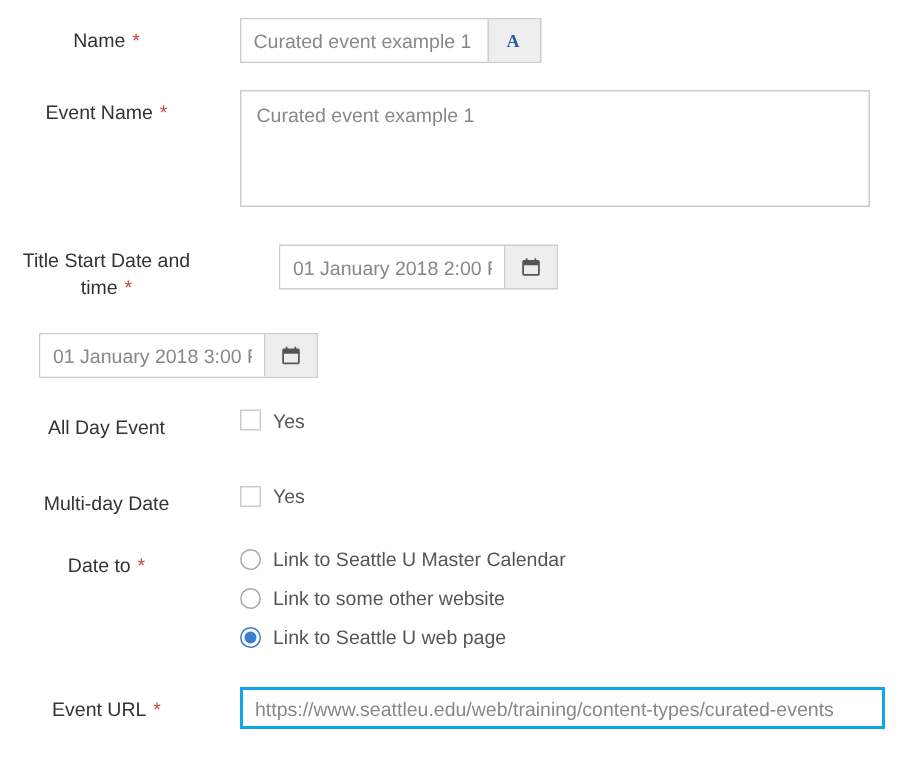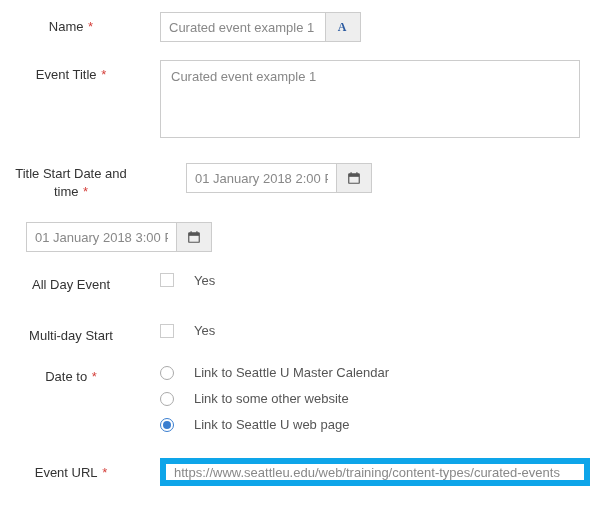--- a/index.html
+++ b/index.html
@@ -30,21 +30,21 @@
     line-height: 1.35;
   }
   .req { color: #d43f3a; margin-left: 1px; }
   .input-col {
     flex: 1;
     min-width: 0;
   }
   .text-input, .url-input {
     width: 165px;
     height: 28px;
-    border: 6px solid #0ea5e9;
+    border: 2px solid #0ea5e9;
     background: #fff;
     color: #888;
     padding: 4px 8px;
     font-family: inherit;
     font-size: 13px;
     outline: none;
   }
   .url-input { width: 430px; color:#888; }
   textarea.title-area {
     width: 420px;
@@ -72,21 +72,21 @@
     background: #eee;
     display: flex;
     align-items: center;
     justify-content: center;
     cursor: pointer;
   }
   .addon-btn svg { display:block; }
   .checkbox-line, .radio-line {
     display: flex;
     align-items: center;
-    gap: 20px;
+    gap: 8px;
     min-height: 20px;
     color: #555;
   }
   .checkbox {
     width: 14px; height: 14px;
     border: 1px solid #ccc;
     background: #fff;
     cursor: pointer;
   }
   .radio {
@@ -126,21 +126,21 @@
           <svg width="16" height="16" viewBox="0 0 24 24">
             <text x="4" y="18" font-family="Georgia, 'Times New Roman', serif" font-size="18" font-weight="bold" fill="#2b5aa0">A</text>
           </svg>
         </div>
       </div>
     </div>
   </div>
 
   <div class="row">
     <div class="label-col">
-      <span>Event Title</span><span class="req">&nbsp;*</span>
+      <span>Event Name</span><span class="req">&nbsp;*</span>
     </div>
     <div class="input-col">
       <textarea class="title-area" style="">Curated event example 1</textarea>
     </div>
   </div>
 
   <div class="row">
     <div class="label-col">
       <span>Title Start Date and time</span><span class="req">&nbsp;*</span>
     </div>
@@ -182,21 +182,21 @@
     <div class="input-col">
       <div class="checkbox-line">
         <div class="checkbox"></div>
         <span>Yes</span>
       </div>
     </div>
   </div>
 
   <div class="row">
     <div class="label-col">
-      <span>Multi-day Start</span>
+      <span>Multi-day Date</span>
     </div>
     <div class="input-col">
       <div class="checkbox-line">
         <div class="checkbox"></div>
         <span>Yes</span>
       </div>
     </div>
   </div>
 
   <div class="row">

